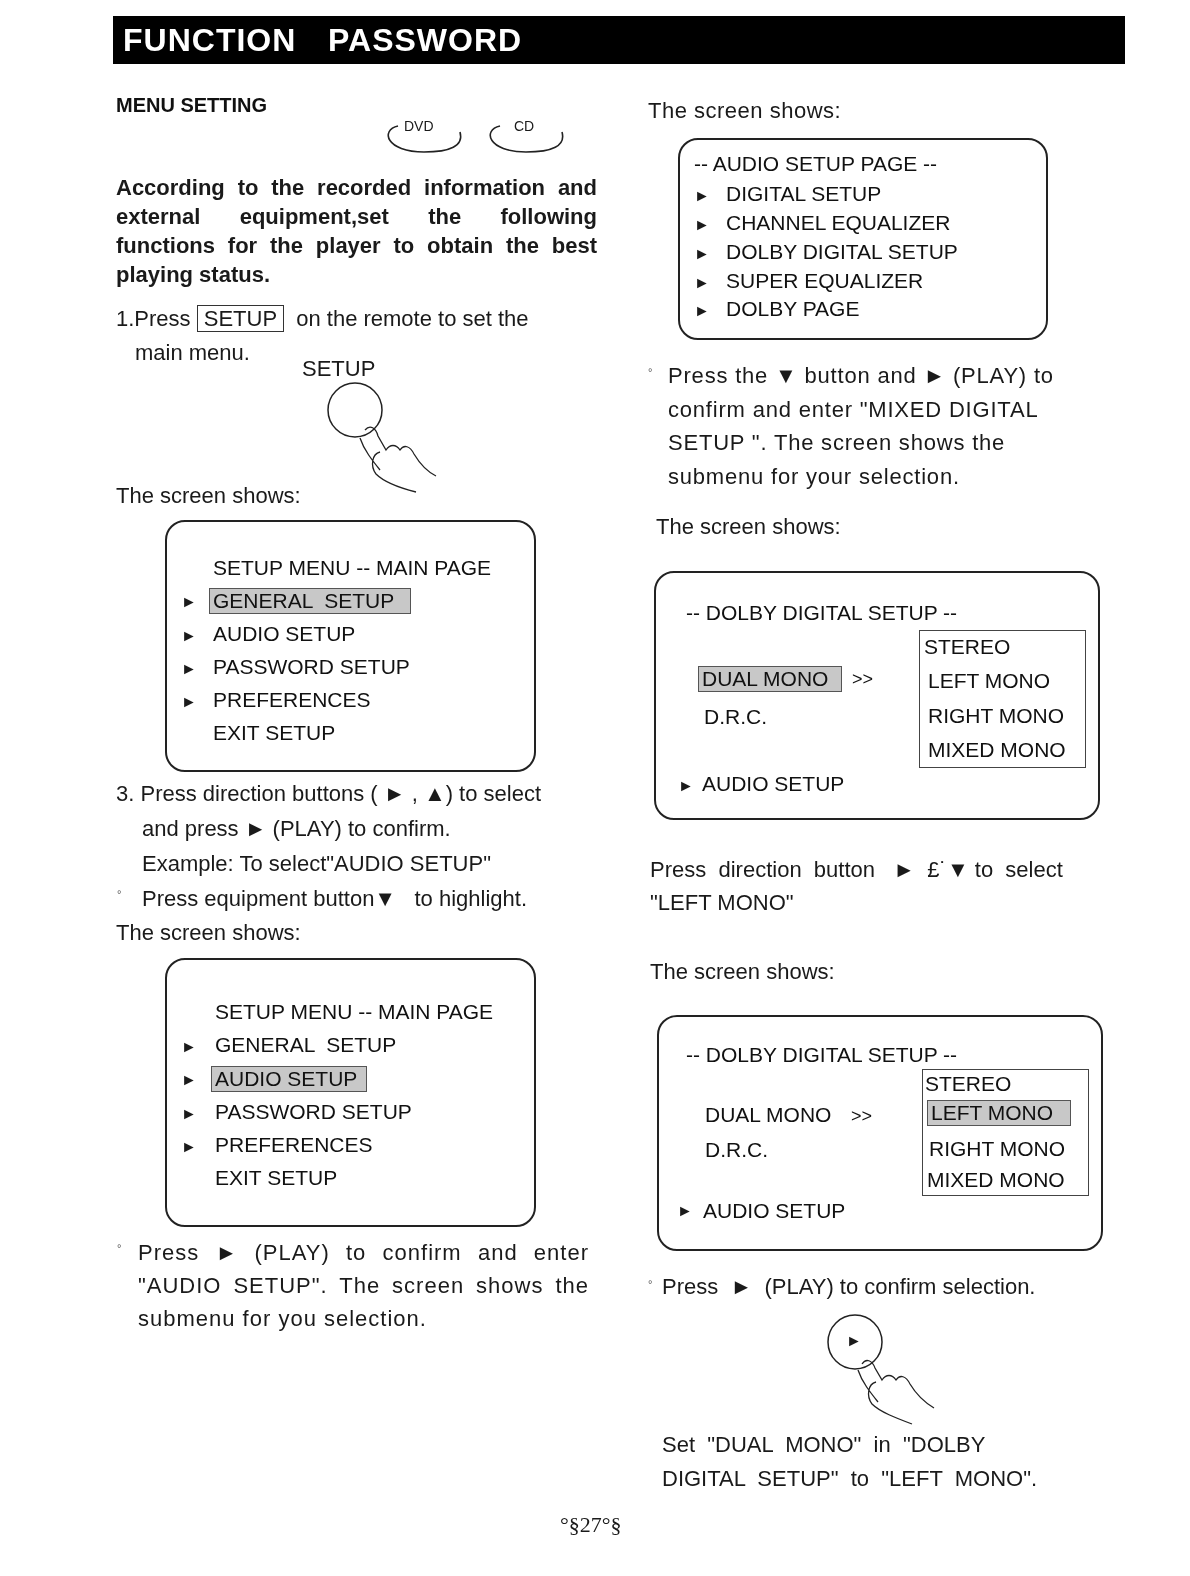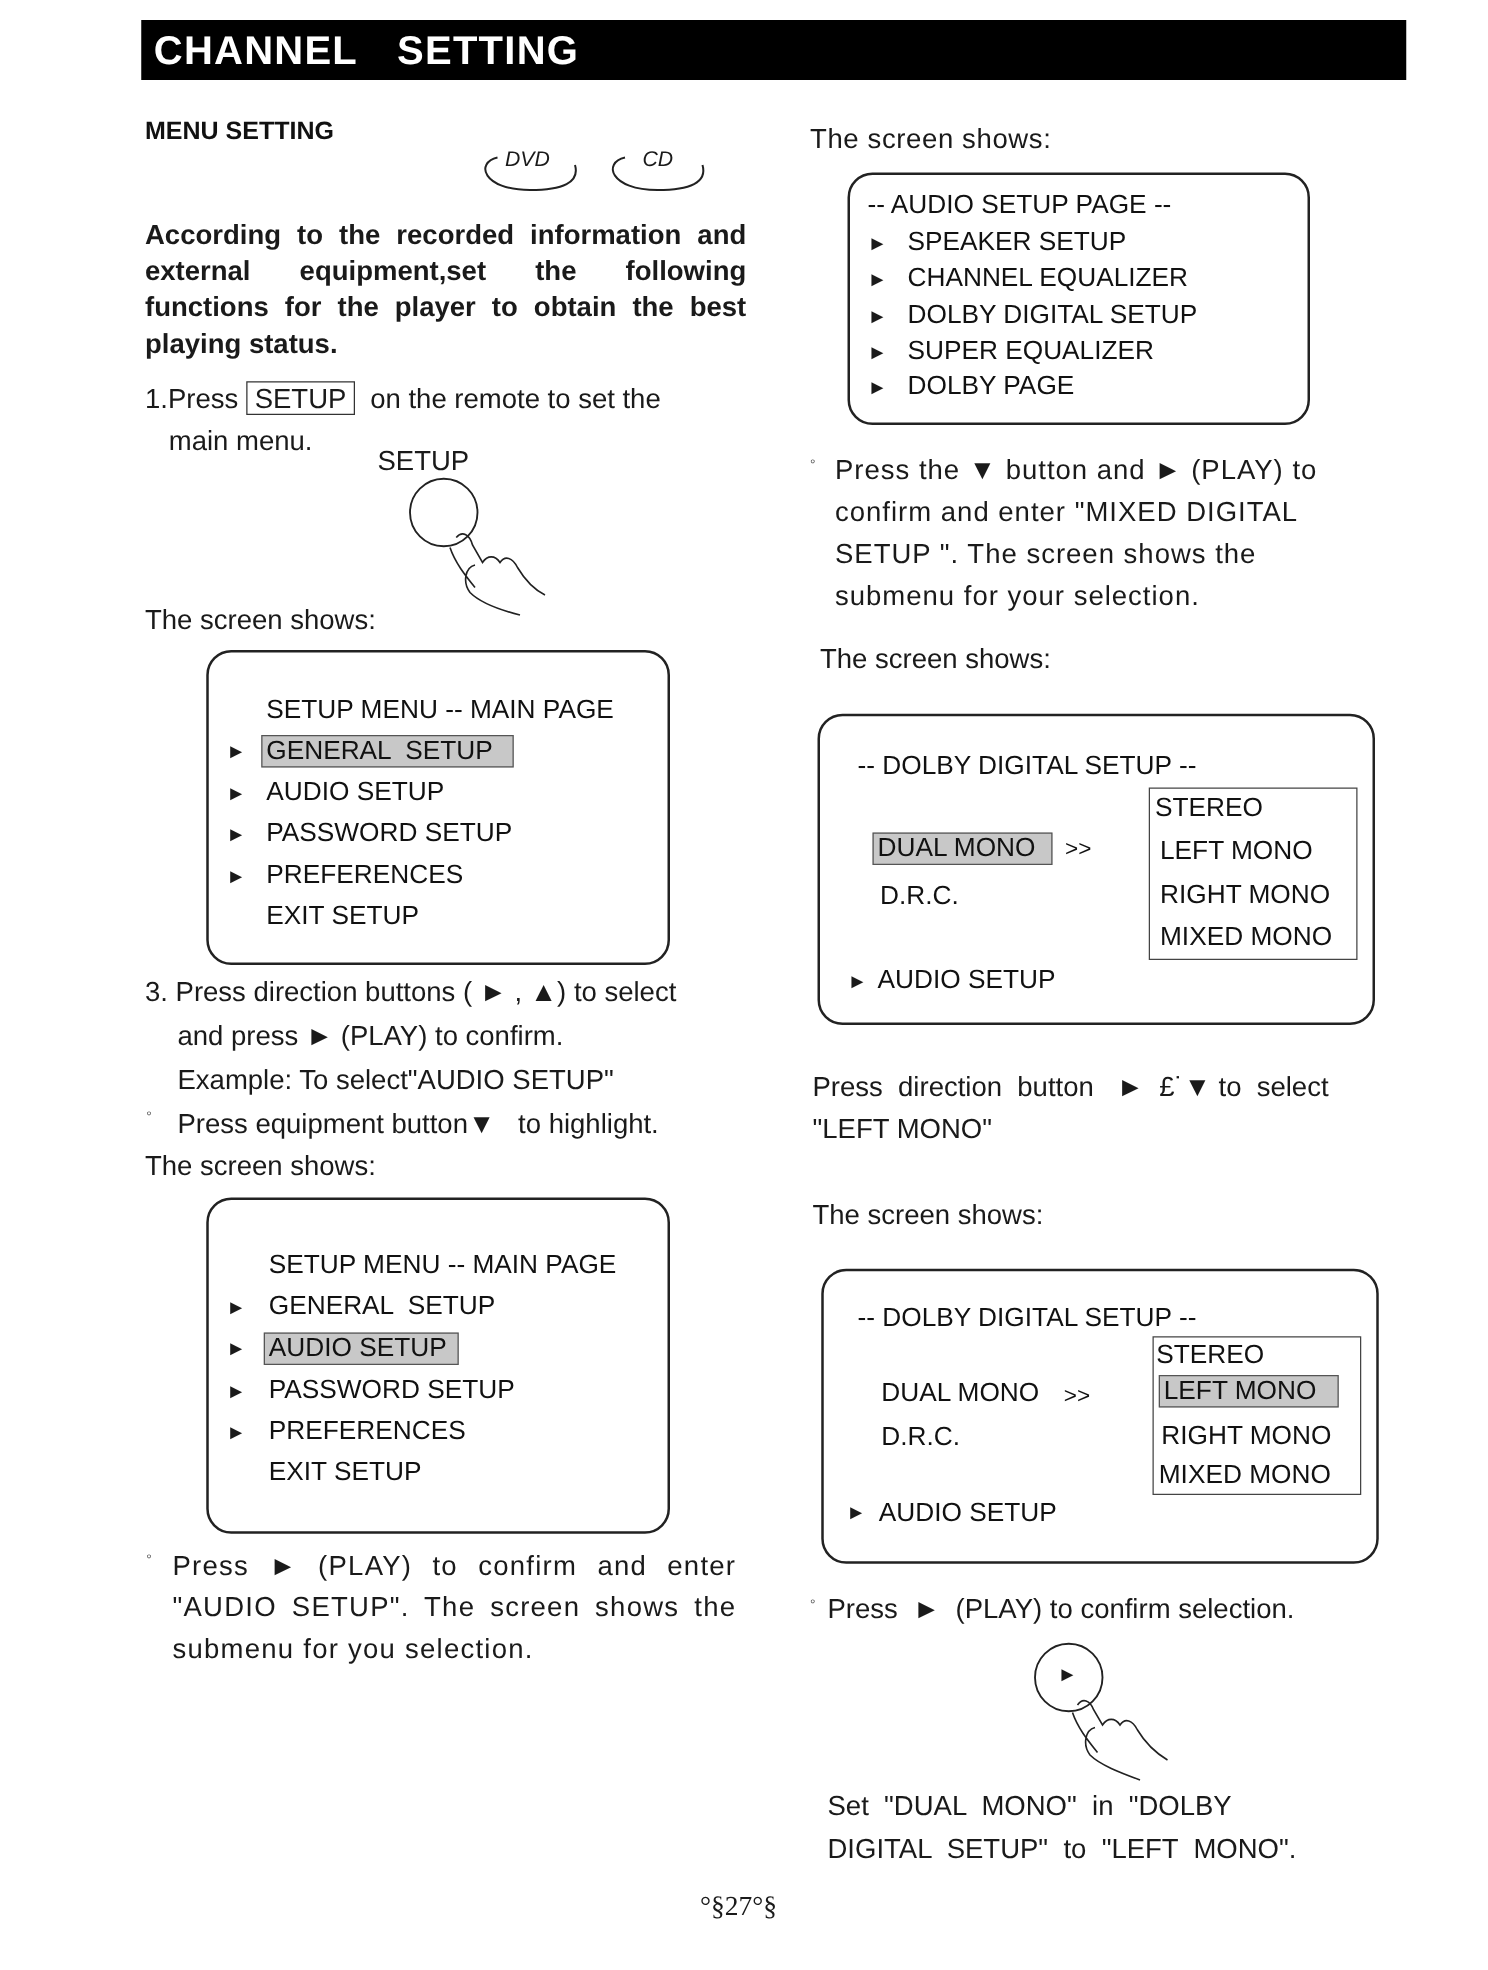--- a/index.html
+++ b/index.html
@@ -2,38 +2,38 @@
 <html><head>
 <meta charset="utf-8">
 <style>
   html, body { margin: 0; padding: 0; background: #ffffff; }
   body { width: 1190px; height: 1576px; position: relative; overflow: hidden;
          font-family: "Liberation Sans", sans-serif; color: #1a1a1a; }
   .abs { position: absolute; }
   .header-bar { left: 113px; top: 16px; width: 1012px; height: 48px; background: #000; }
   .header-title { left: 10px; top: 6px; color: #fff; font-size: 32px; font-weight: bold; letter-spacing: 1px; word-spacing: 6px; white-space: pre; }
   .section-title { left: 116px; top: 94px; font-size: 20px; font-weight: bold; color: #111; }
-  .disc { font-size: 17px; font-style: italic; }
+  .disc { font-size: 14px; }
   .disc svg { position: absolute; left: 0; top: 0; }
   .text { font-size: 22px; line-height: 29px; color: #1a1a1a; }
   .justify { text-align: justify; text-align-last: left; }
   .boxed { border: 1px solid #333; padding: 0 6px; }
   .screen { border: 2px solid #222; border-radius: 20px; }
   .menu-text { font-size: 21px; color: #111; white-space: pre; }
   .arrow { font-size: 16px; }
   .hl { background: #c8c8c8; border: 1px solid #555; padding: 0 3px; }
   .listbox { border: 1px solid #444; }
   .bullet { font-size: 11px; color: #555; }
   .page-num { left: 560px; top: 1512px; font-size: 22px; font-family: "Liberation Serif", serif; }
 </style>
 </head>
 <body>
 
 <div class="abs header-bar">
-  <div class="abs header-title">CHANNEL  SETTING</div>
+  <div class="abs header-title">FUNCTION  PASSWORD</div>
 </div>
 
 <div class="abs section-title">MENU SETTING</div>
 
 <div class="abs disc" style="left:384px;top:114px;width:82px;height:44px;">
   <svg width="82" height="44">
       <path d="M14 12 C-4 16,2 38,40 38 C66 38,80 32,76 18" fill="none" stroke="#222" stroke-width="1.6"></path>
     </svg>
   <span class="abs" style="left:20px;top:4px;">DVD</span>
 </div>
@@ -112,21 +112,21 @@
 
 <span class="abs bullet" style="left:117px;top:1242px;">°</span>
 <div class="abs text justify" style="left:138px;top:1236px;width:451px;line-height:33px;letter-spacing:1px;">Press ► (PLAY) to confirm and enter "AUDIO SETUP". The screen shows the submenu for you selection.</div>
 
 <div class="abs text" style="left:648px;top:96px;letter-spacing:0.5px;">The screen shows:</div>
 
 <div class="abs screen" style="left:678px;top:138px;width:366px;height:198px;">
   <div class="abs menu-text" style="left:14px;top:12px;">-- AUDIO SETUP PAGE --</div>
   <div class="abs" style="left:14px;top:42px;">
     <span class="abs arrow" style="left:0;top:5px;">►</span>
-    <span class="abs menu-text" style="left:32px;top:0;">SPEAKER SETUP</span>
+    <span class="abs menu-text" style="left:32px;top:0;">DIGITAL SETUP</span>
   </div>
   <div class="abs" style="left:14px;top:71px;">
     <span class="abs arrow" style="left:0;top:5px;">►</span>
     <span class="abs menu-text" style="left:32px;top:0;">CHANNEL EQUALIZER</span>
   </div>
   <div class="abs" style="left:14px;top:100px;">
     <span class="abs arrow" style="left:0;top:5px;">►</span>
     <span class="abs menu-text" style="left:32px;top:0;">DOLBY DIGITAL SETUP</span>
   </div>
   <div class="abs" style="left:14px;top:129px;">

